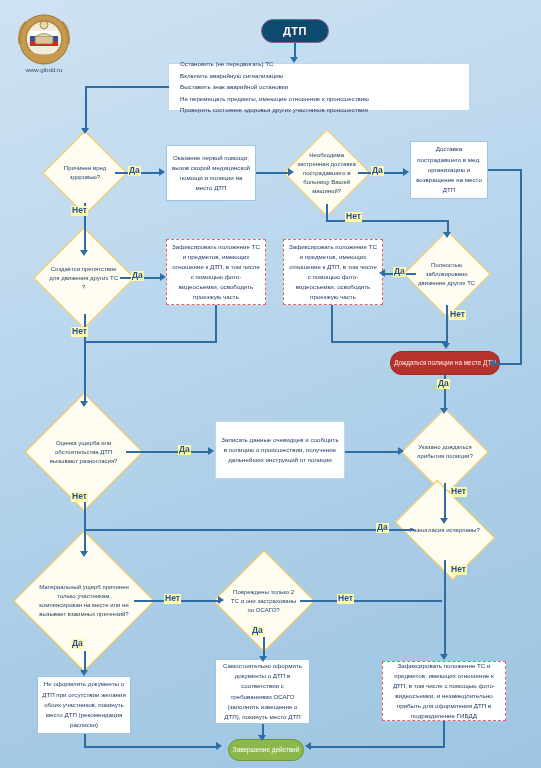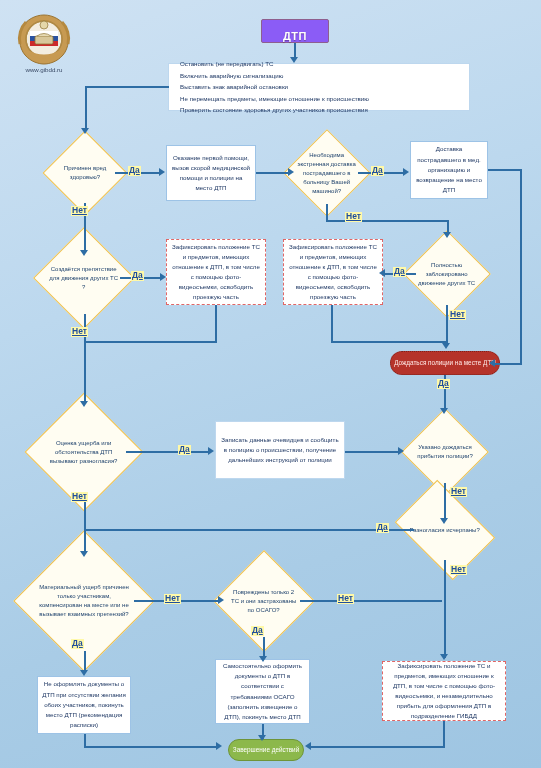--- a/index.html
+++ b/index.html
@@ -31,38 +31,37 @@
 
   .dec {                
     background:#fffdf2; border:1px solid #f0c04a;
     transform:rotate(45deg);
     color:#21446e; font-size:6.0px;
   }
   .dec > span { display:block; transform:rotate(-45deg); line-height:1.5;
                 width:150%; text-align:center; }
 
   .term-start {         
-    background:#8b5cf6; border:1.4px solid #8e5f8e; border-radius:2px;
+    background:#0c4a6e; border:1.4px solid #8e5f8e; border-radius:12px;
     color:#ffffff; font-size:11px; font-weight:bold; letter-spacing:.5px;
     text-shadow:0 1px 1px rgba(80,40,80,.5);
-    align-items:flex-end;
   }
   .term-red {
     background:#b5332a; border:1px dotted #7d221c; border-radius:12px;
     color:#ffe9e6; font-size:6.4px; line-height:1.6; padding:2px;
   }
   .term-green {
     background:#8cb84b; border:1px solid #6e9438; border-radius:11px;
     color:#ffffff; font-size:6.4px; line-height:1.6; padding:2px;
   }
 
   
   .elabel { position:absolute; background:#fff9a8; color:#1f4e9c;
             font-size:8.5px; font-weight:bold; padding:0 1px;
-            line-height:1.15; z-index:8;text-decoration:underline; }
+            line-height:1.15; z-index:8; }
 
   
   .ln  { position:absolute; background:#2e6da4; z-index:2; }
   .lnh { height:2px; }
   .lnv { width:2px; }
   .arw { position:absolute; width:0; height:0; z-index:3; }
   .arw-d { border-left:4.5px solid transparent; border-right:4.5px solid transparent;
            border-top:6px solid #2e6da4; }
   .arw-r { border-top:4.5px solid transparent; border-bottom:4.5px solid transparent;
            border-left:6px solid #2e6da4; }

